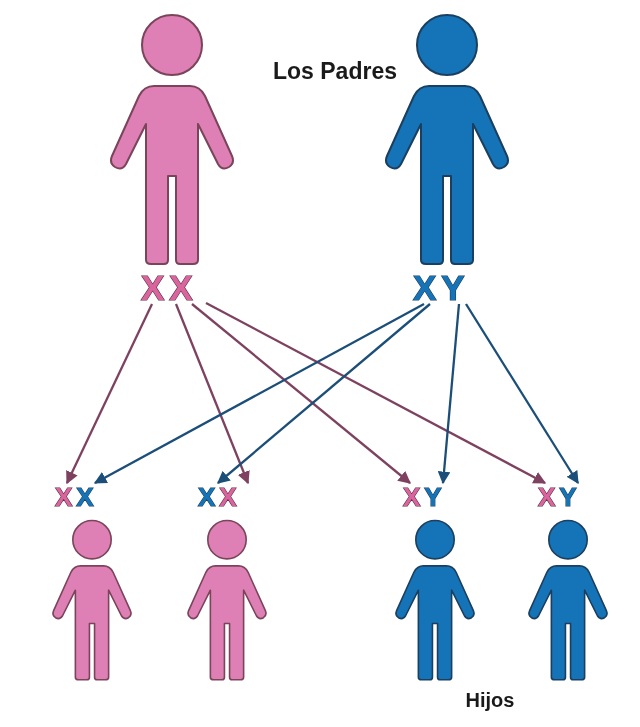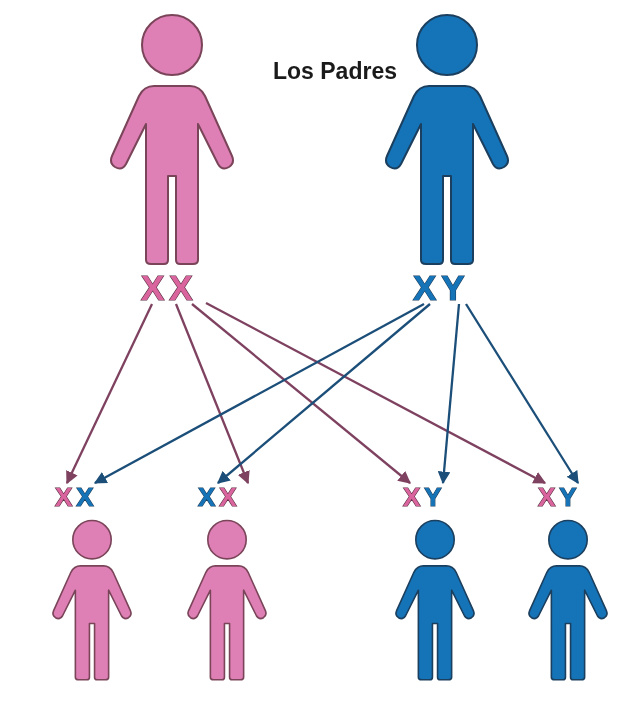--- a/index.html
+++ b/index.html
@@ -253,14 +253,15 @@
     <svg viewBox="0 0 128 258" xmlns="http://www.w3.org/2000/svg">
       <circle cx="64" cy="37" r="30" fill="#1573B8" stroke="#1b3f5e" stroke-width="2.5"></circle>
       <path d="M 46 78 L 82 78 Q 92 78 97 88 L 124 148 Q 127 155 121 159
                Q 114 163 110 156 L 90 116 L 90 252 Q 90 256 85 256 L 72 256
                Q 68 256 68 252 L 68 168 L 60 168 L 60 252 Q 60 256 56 256
                L 43 256 Q 38 256 38 252 L 38 116 L 18 156 Q 14 163 7 159
                Q 1 155 4 148 L 31 88 Q 36 78 46 78 Z" fill="#1573B8" stroke="#1b3f5e" stroke-width="2.5" stroke-linejoin="round"></path>
     </svg>
   </div>
 
+  <div class="caption" id="label-hijos">Hijos</div>
 
 </div>
 
 </body></html>

